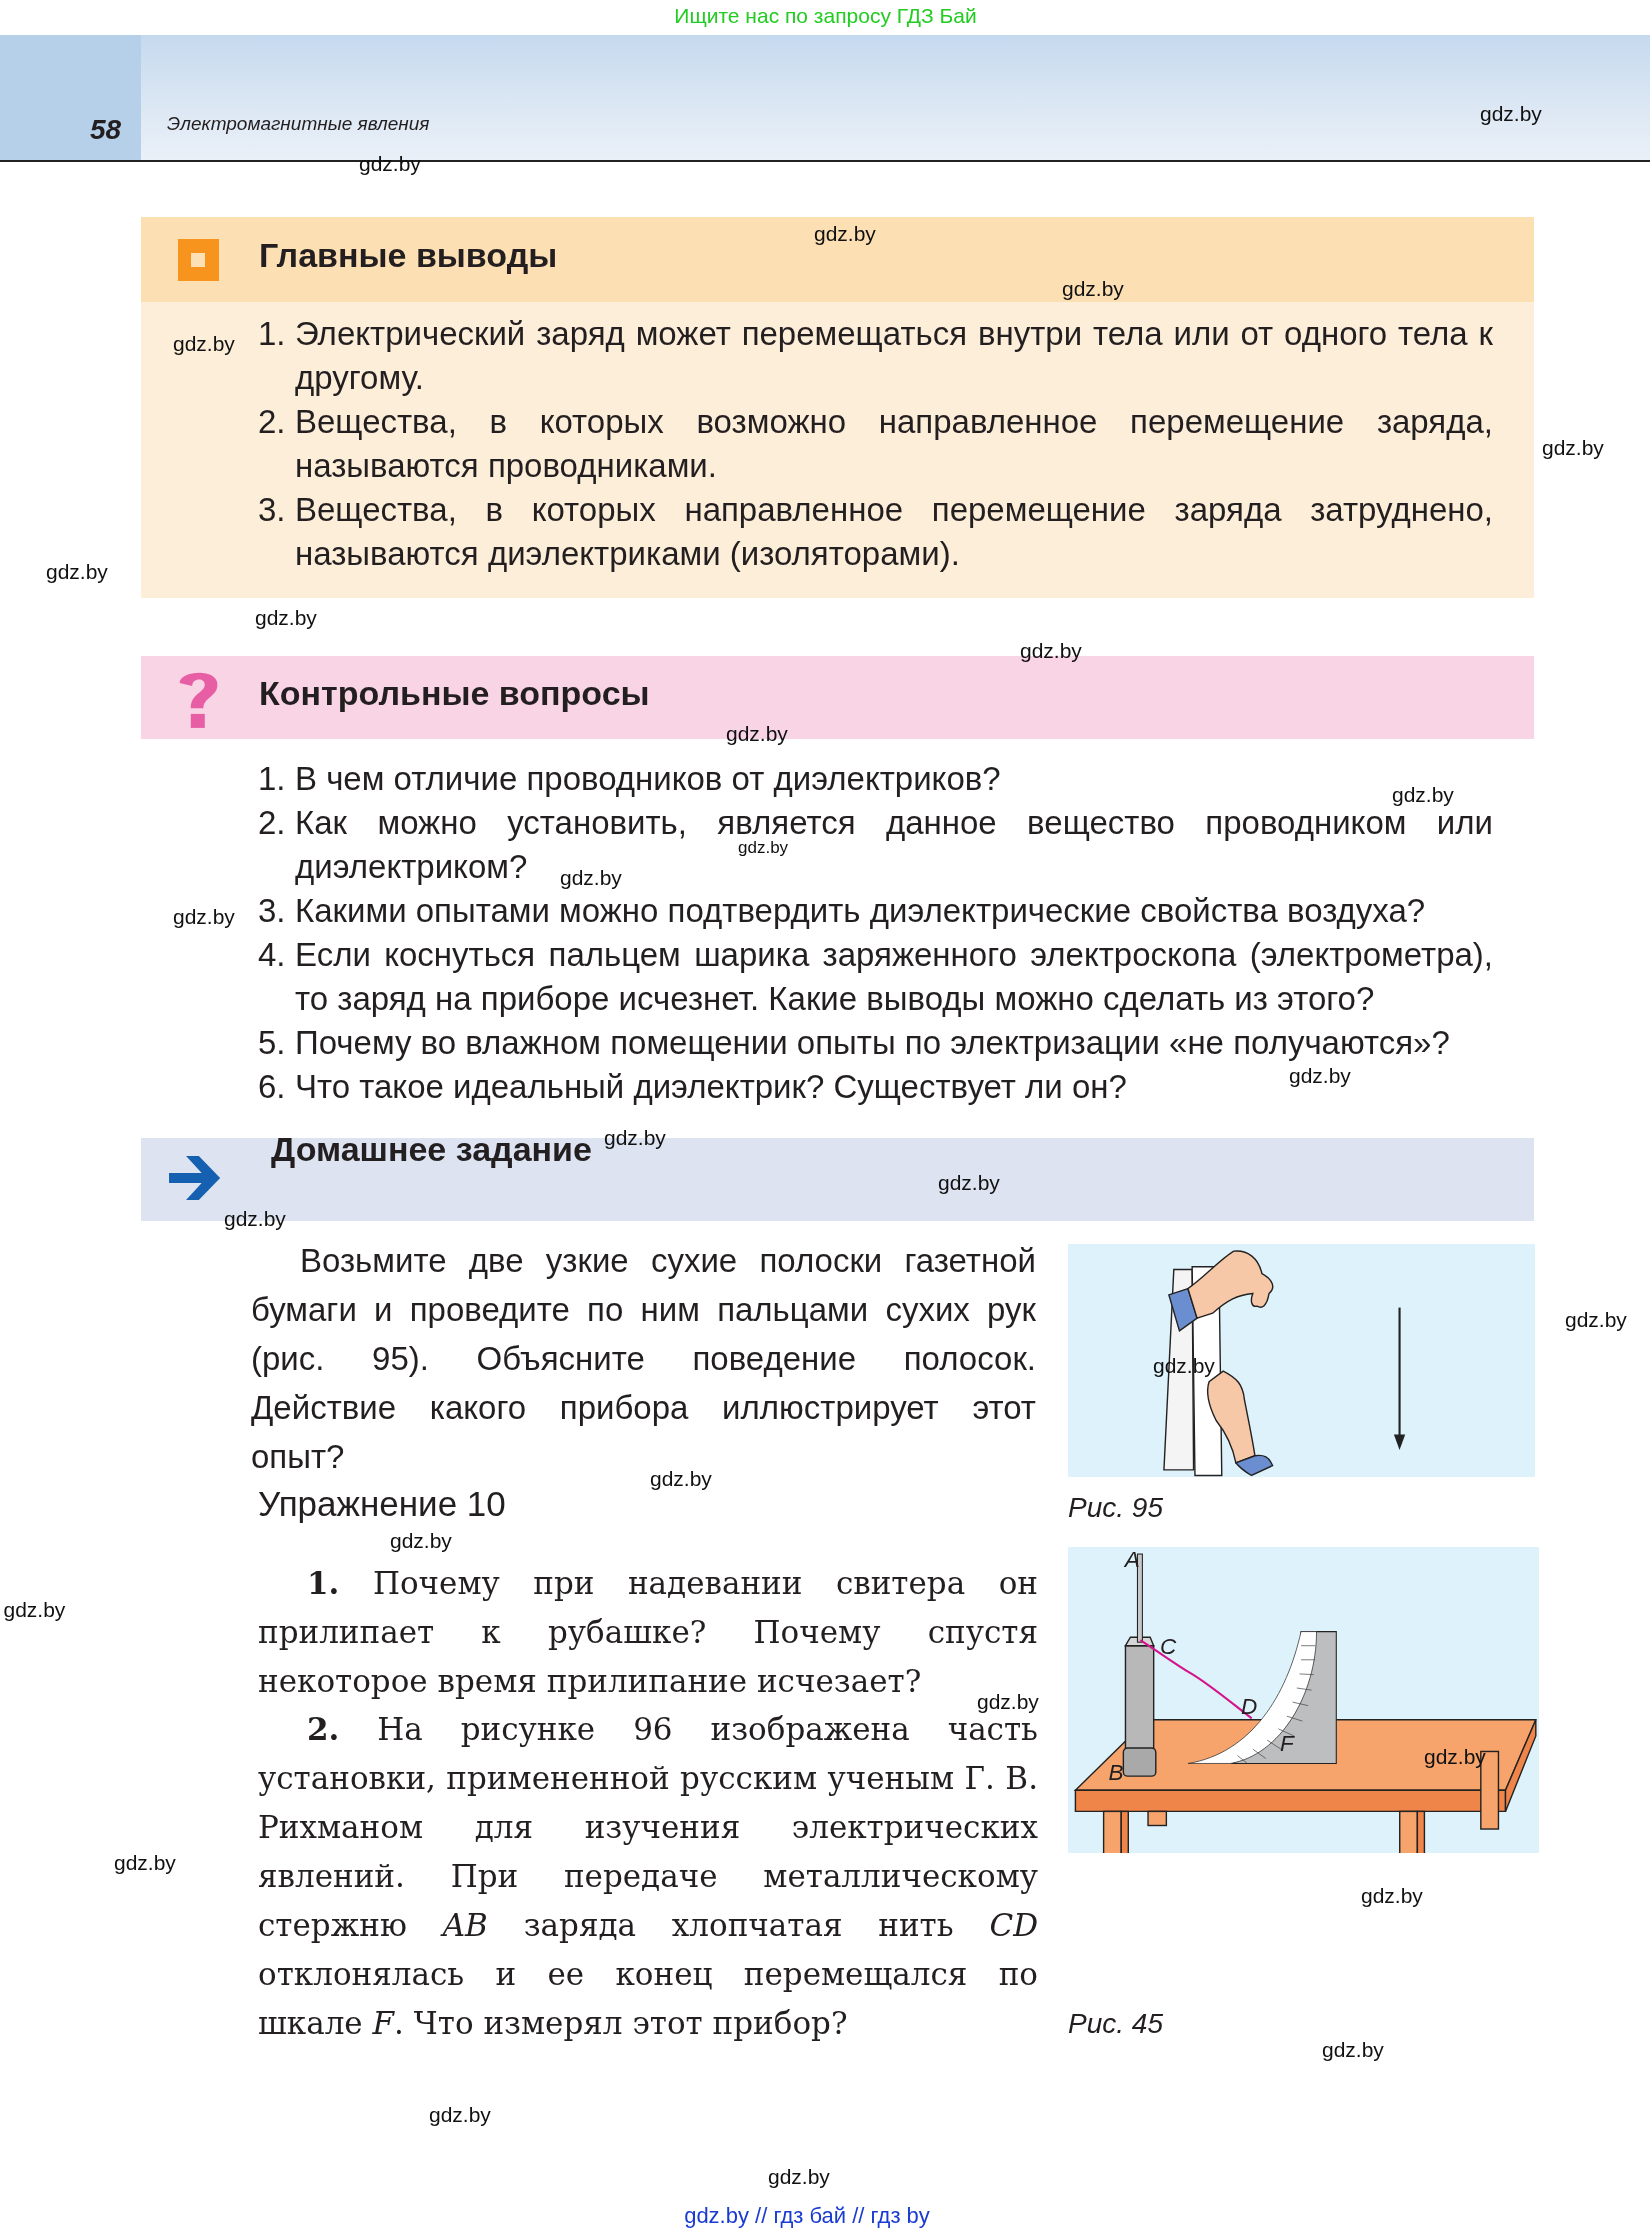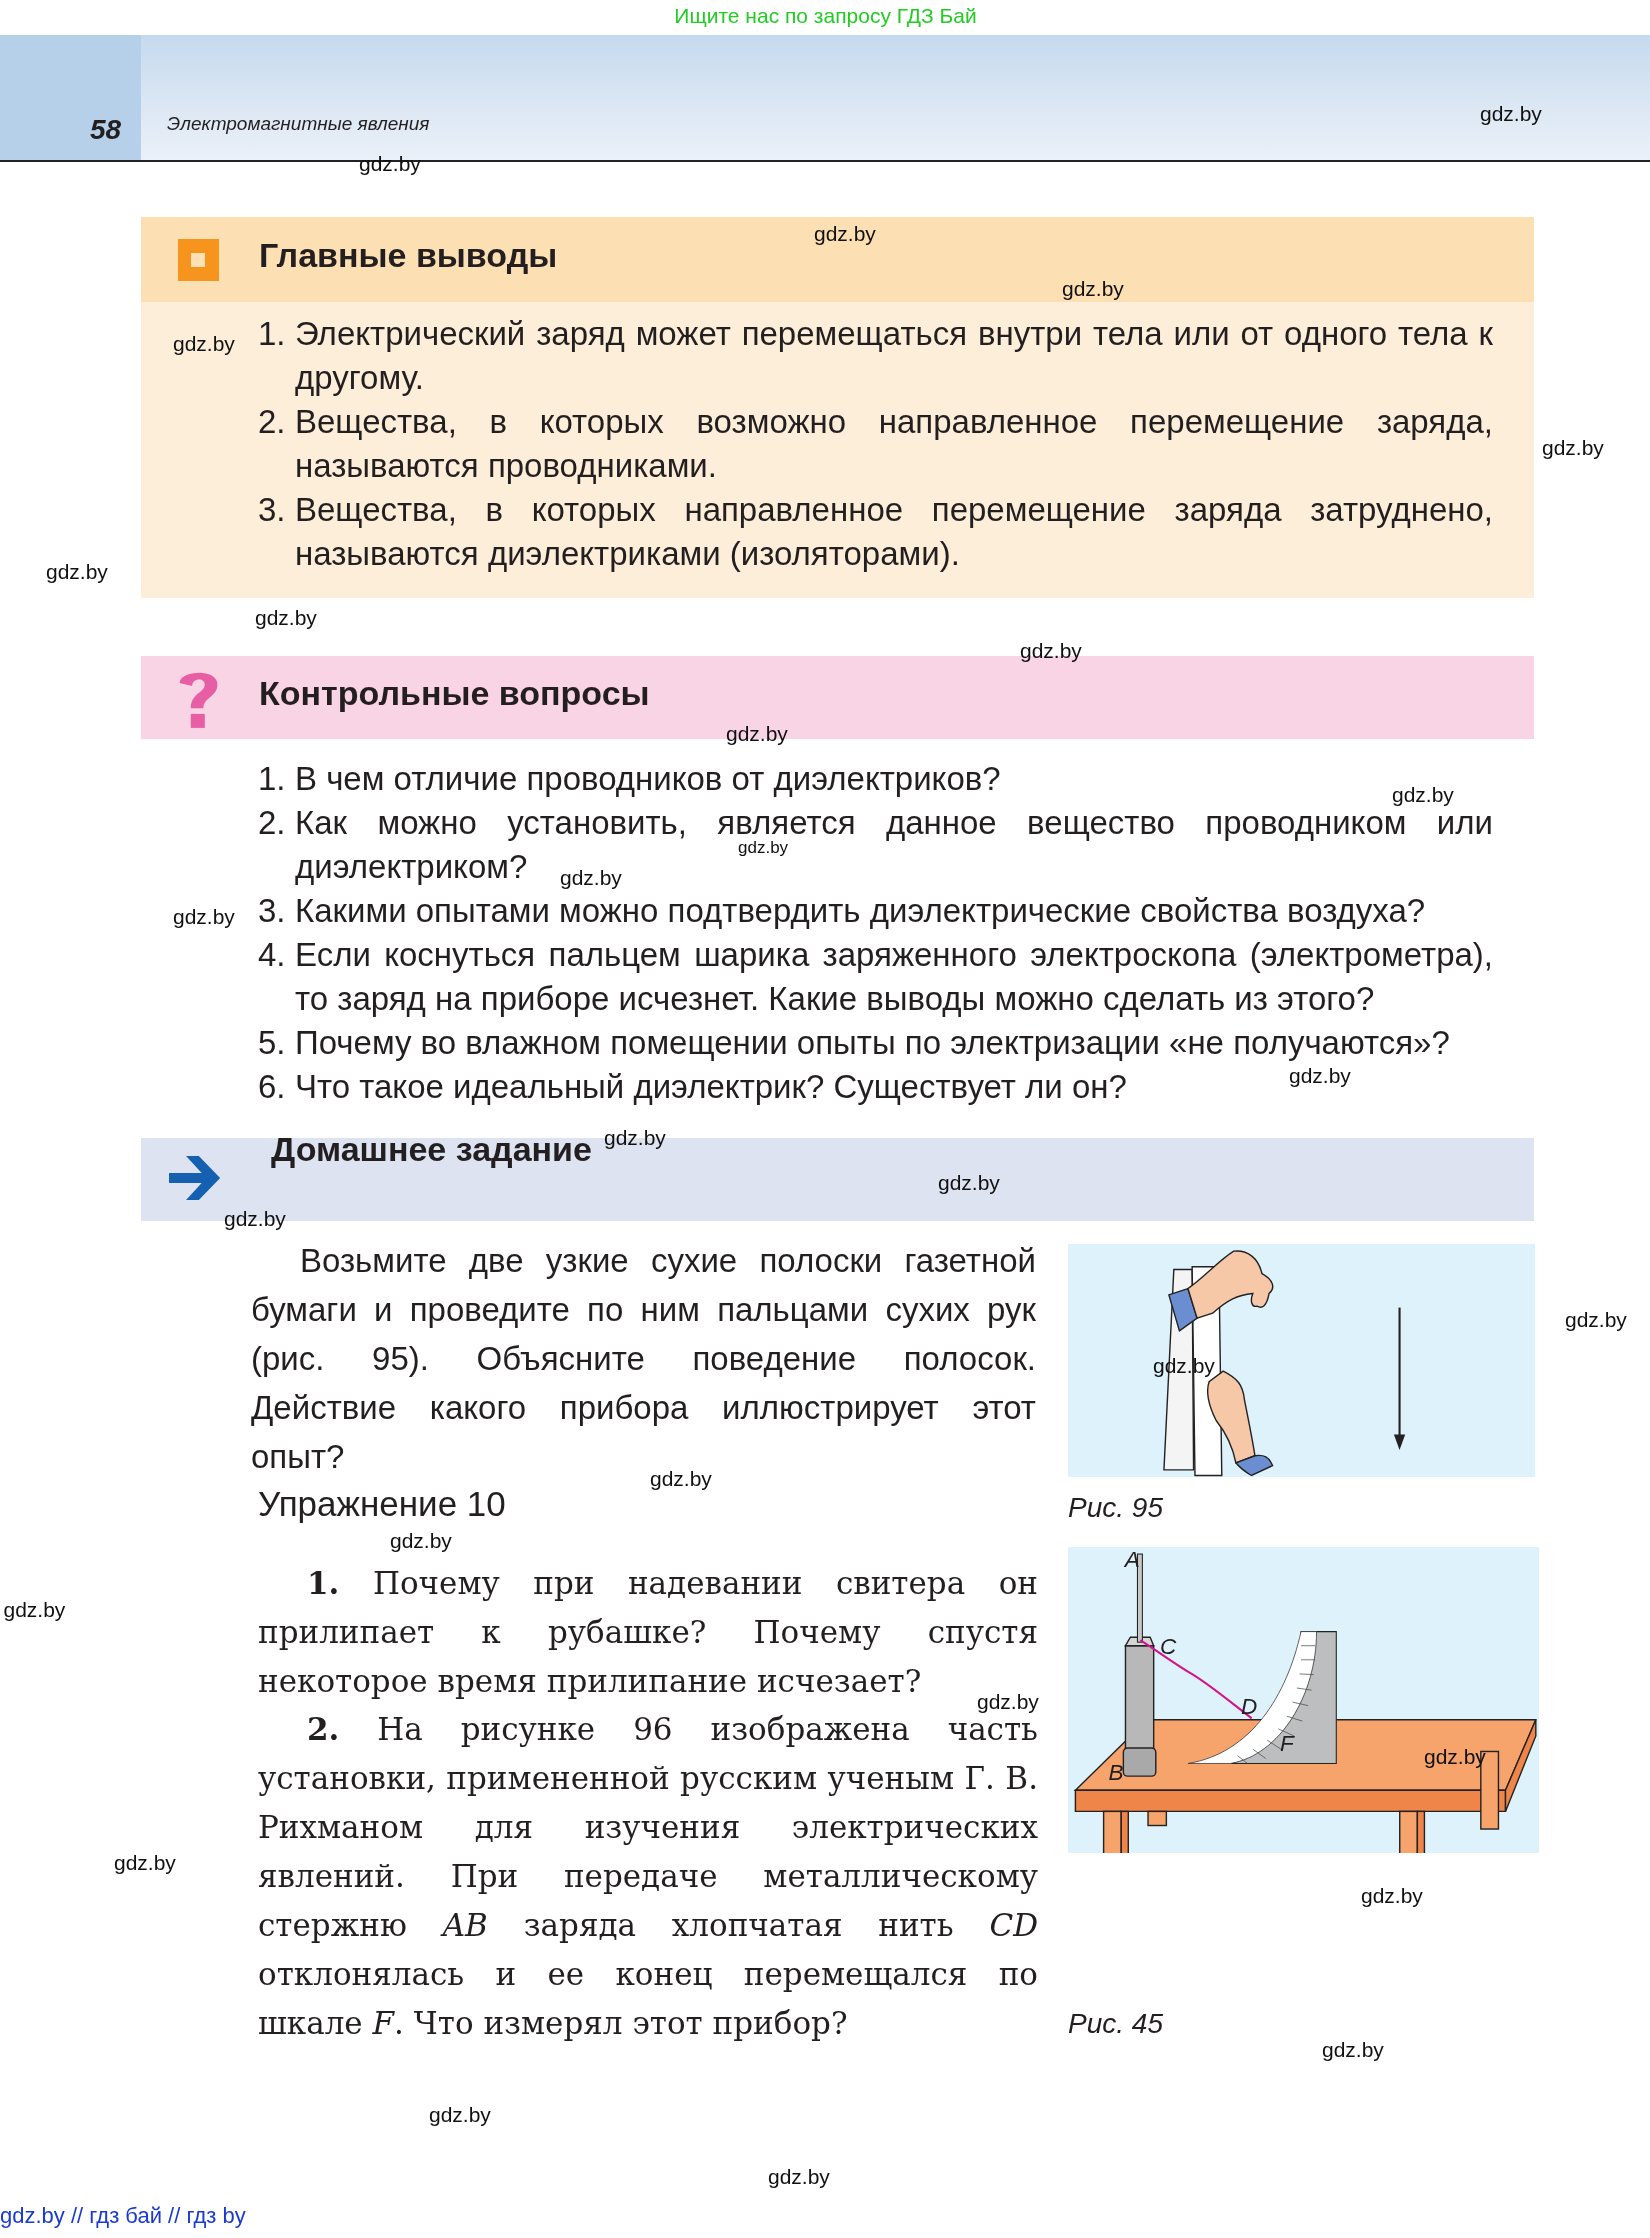--- a/index.html
+++ b/index.html
@@ -28,21 +28,21 @@
   .list li .num { position:absolute; left:0; top:0; }
 
   .hw-text { position:absolute; left:251px; top:1236px; width:785px; font-size:33px; line-height:49px; text-align:justify; text-indent:49px; color:#231f20; }
   .ex-title { position:absolute; left:258px; top:1484px; font-size:35px; font-weight:normal; color:#231f20; }
   .ex-text { position:absolute; left:258px; width:780px; font-family:"DejaVu Serif","Liberation Serif", serif; font-size:31px; line-height:49px; text-align:justify; text-indent:49px; color:#231f20; }
   .ex-text .n { font-weight:bold; }
   .ex-text i { font-style:italic; }
 
   .fig { position:absolute; background:#def2fb; overflow:hidden; }
   .caption { position:absolute; font-size:28px; font-style:italic; color:#231f20; }
-  .footer-links { position:absolute; left:0; top:2203px; width:1614px; color:#1a3bd1; font-size:22px; }
+  .footer-links { position:absolute; left:0; top:2203px; width:1614px; text-align:center; color:#1a3bd1; font-size:22px; }
 </style>
 </head>
 <body>
 
 <div class="topnote">Ищите нас по запросу ГДЗ Бай</div>
 
 <div class="header-band"></div>
 <div class="header-tab"></div>
 <div class="header-rule"></div>
 <div class="page-num">58</div>

